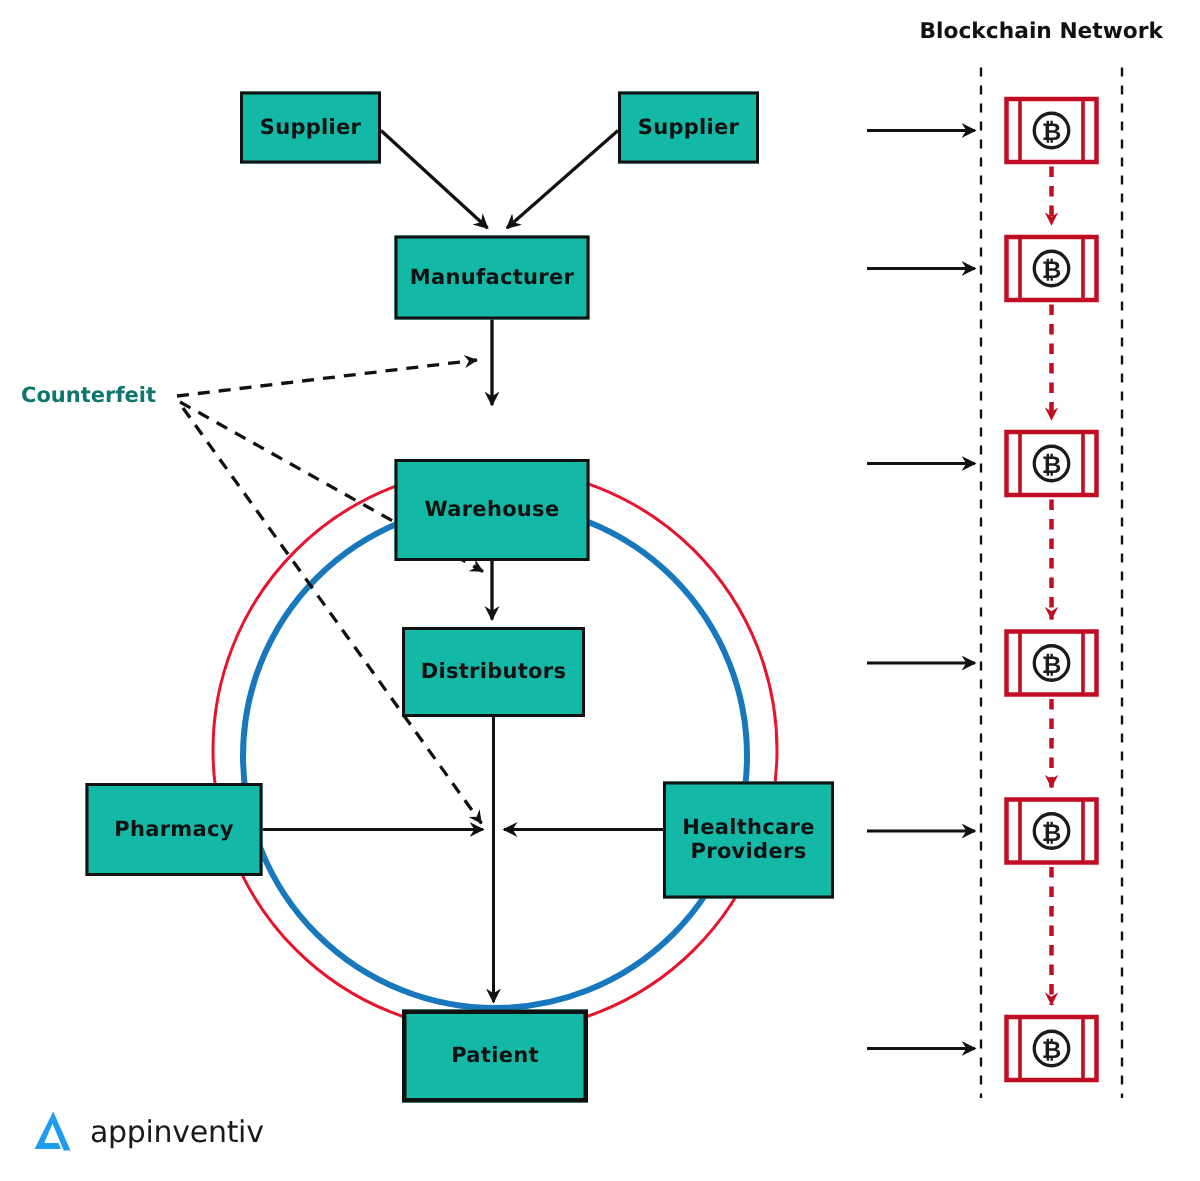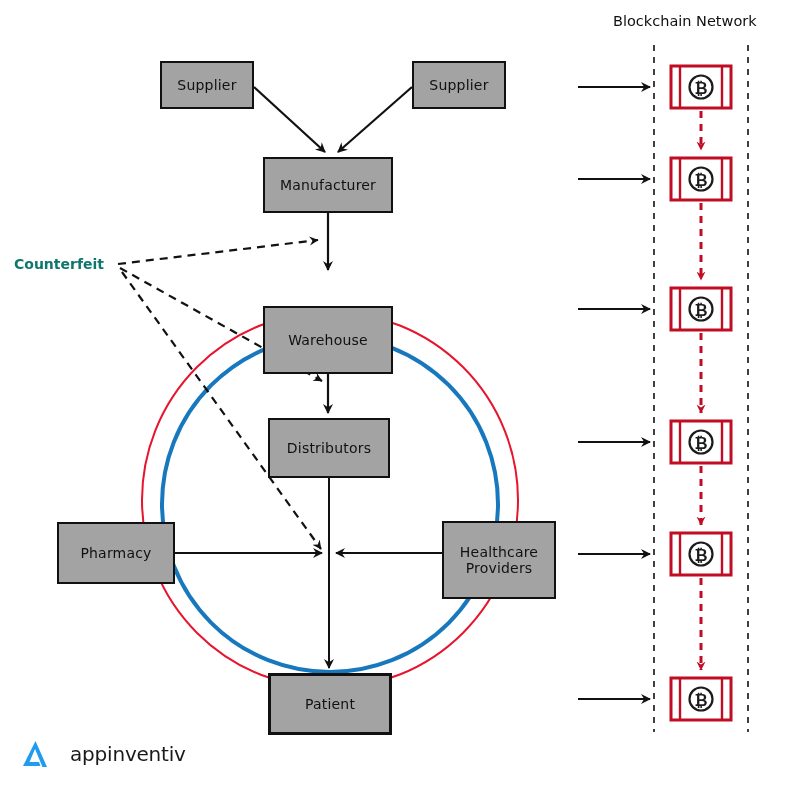--- a/index.html
+++ b/index.html
@@ -8,57 +8,57 @@
     width:800px;height:787px;
     background:#ffffff;
     font-family:"DejaVu Sans","Liberation Sans",sans-serif;
     overflow:hidden;
     position:relative;
   }
   #stage{position:absolute;left:0;top:0;width:800px;height:787px;}
   svg.layer{position:absolute;left:0;top:0;width:800px;height:787px;}
   .node{
     position:absolute;
-    background:#a3a3a3;
+    background:#14b8a6;
     border:2px solid #111111;
     box-sizing:border-box;
     display:flex;align-items:center;justify-content:center;
     text-align:center;
     font-size:14px;
-    font-weight:normal;
+    font-weight:bold;
     color:#111111;
     letter-spacing:.2px;
     line-height:1.15;
     z-index:5;
   }
   .node.thin{border-width:2px;}
   .node.thick{border-width:3px;}
   .label-free{
     position:absolute;
     font-size:14px;
     font-weight:bold;
     color:#0f766e;
     white-space:nowrap;
     z-index:6;
   }
   #bc-title{
     position:absolute;
     left:613px;top:13px;
-    font-size:14.5px;font-weight:normal;color:#111;
+    font-size:14.5px;font-weight:bold;color:#111;
     white-space:nowrap;
     z-index:6;
   }
   .bc-block{
     position:absolute;
     width:64px;height:48px;
     z-index:6;
   }
   .logo-wrap{
     position:absolute;left:20px;top:738px;
-    display:flex;align-items:center;gap:20px;
+    display:flex;align-items:center;gap:10px;
     z-index:7;
   }
   .logo-text{
     font-size:20px;color:#1a1a1a;
     font-family:"DejaVu Sans","Liberation Sans",sans-serif;
     letter-spacing:-0.2px;
   }
 </style>
 </head>
 <body>

